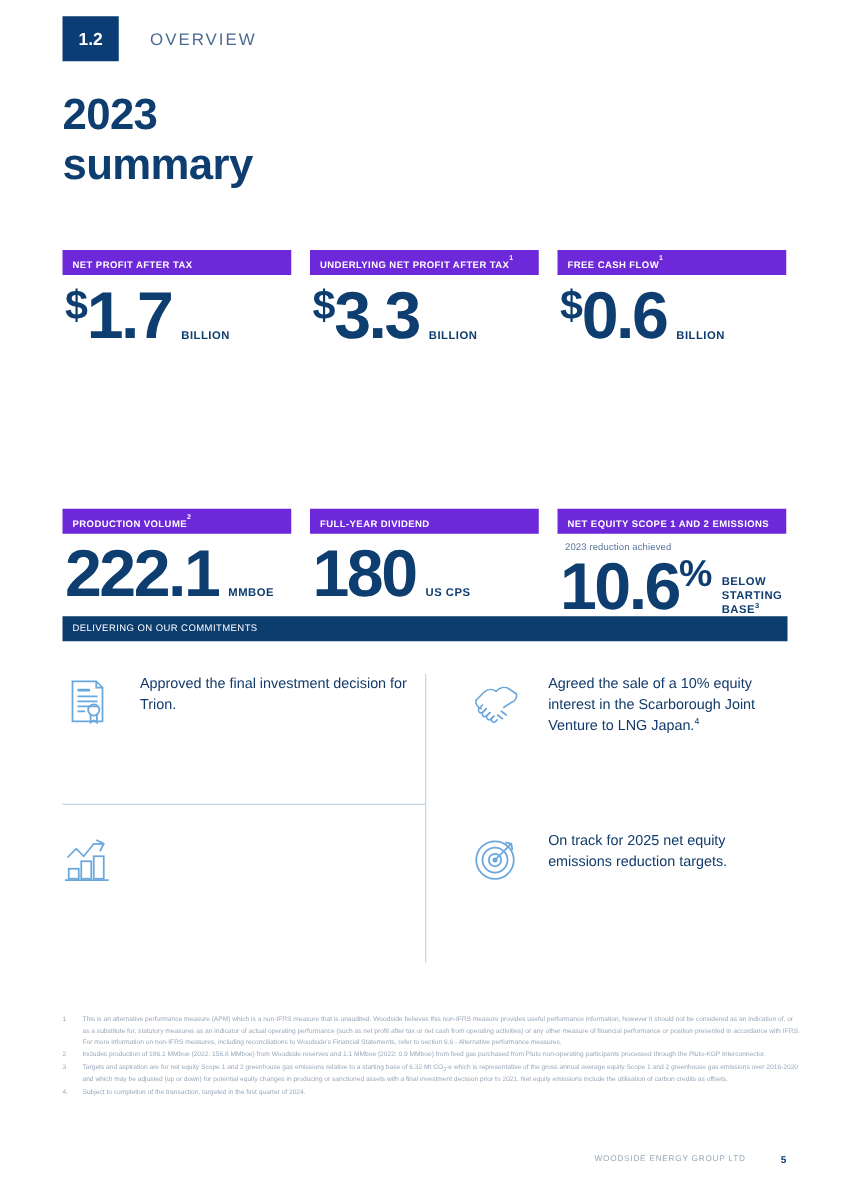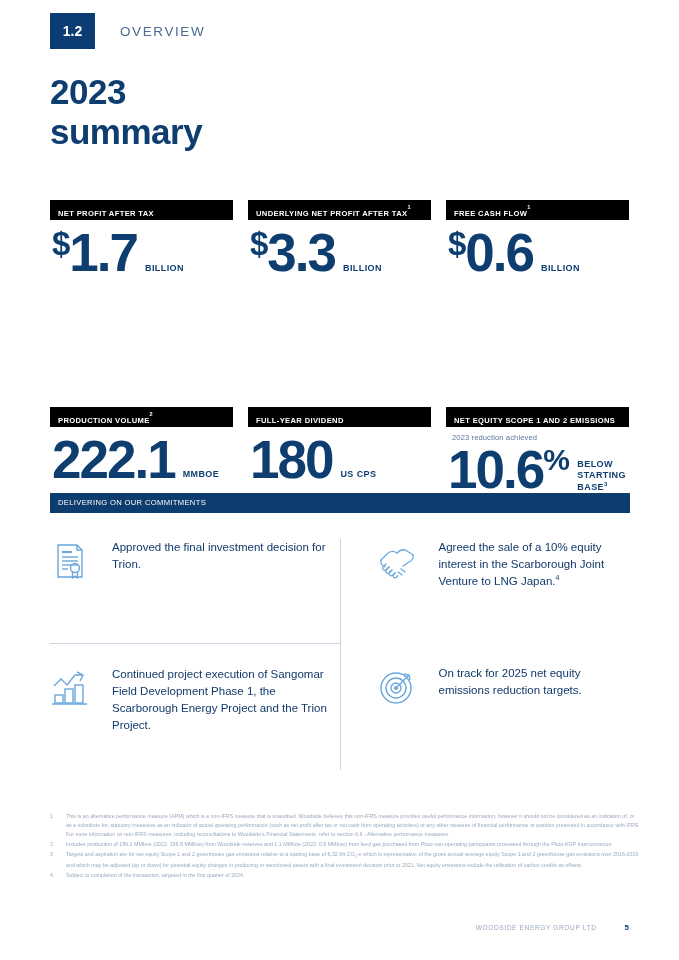--- a/index.html
+++ b/index.html
@@ -73,21 +73,21 @@
   .metric-row {
     display: flex;
     gap: 15px;
   }
   .metric-row.row2 { margin-top: 129px; }
   .metric-card {
     width: 183px;
     position: relative;
   }
   .metric-head {
-    background: #000000;
+    background: #6d28d9;
     color: #ffffff;
     font-size: 7.6px;
     font-weight: bold;
     letter-spacing: 0.35px;
     padding: 5px 8px 5px 8px;
     height: 10px;
     line-height: 10px;
     white-space: nowrap;
   }
   .metric-head sup { font-size: 5.5px; top: -3px; position: relative; }
@@ -338,21 +338,20 @@
           <span class="commit-icon">
             <svg viewBox="0 0 40 40" width="40" height="40" fill="none" stroke="#6aa7dd" stroke-width="1.4">
               <polyline points="4,18 11,11 17,17 25,7 33,7"></polyline>
               <polyline points="27,4 33,7 30,13" fill="none"></polyline>
               <rect x="5" y="27" width="8" height="8"></rect>
               <rect x="15" y="21" width="8" height="14"></rect>
               <rect x="25" y="17" width="8" height="18"></rect>
               <line x1="2" y1="36" x2="37" y2="36"></line>
             </svg>
           </span>
-          <span class="commit-text"><span>Continued project execution of Sangomar Field Development Phase 1, the Scarborough Energy Project and the Trion Project.</span><sup></sup></span>
         </div>
       </div>
 
       <div class="commit-divider"></div>
 
       <div class="commit-col">
         <div class="commit-item right">
           <span class="commit-icon">
             <svg viewBox="0 0 40 40" width="40" height="40" fill="none" stroke="#6aa7dd" stroke-width="1.3" stroke-linecap="round" stroke-linejoin="round">
               <path d="M20 12 c3 -3 7 -4 10 -2 l6 4"></path>

